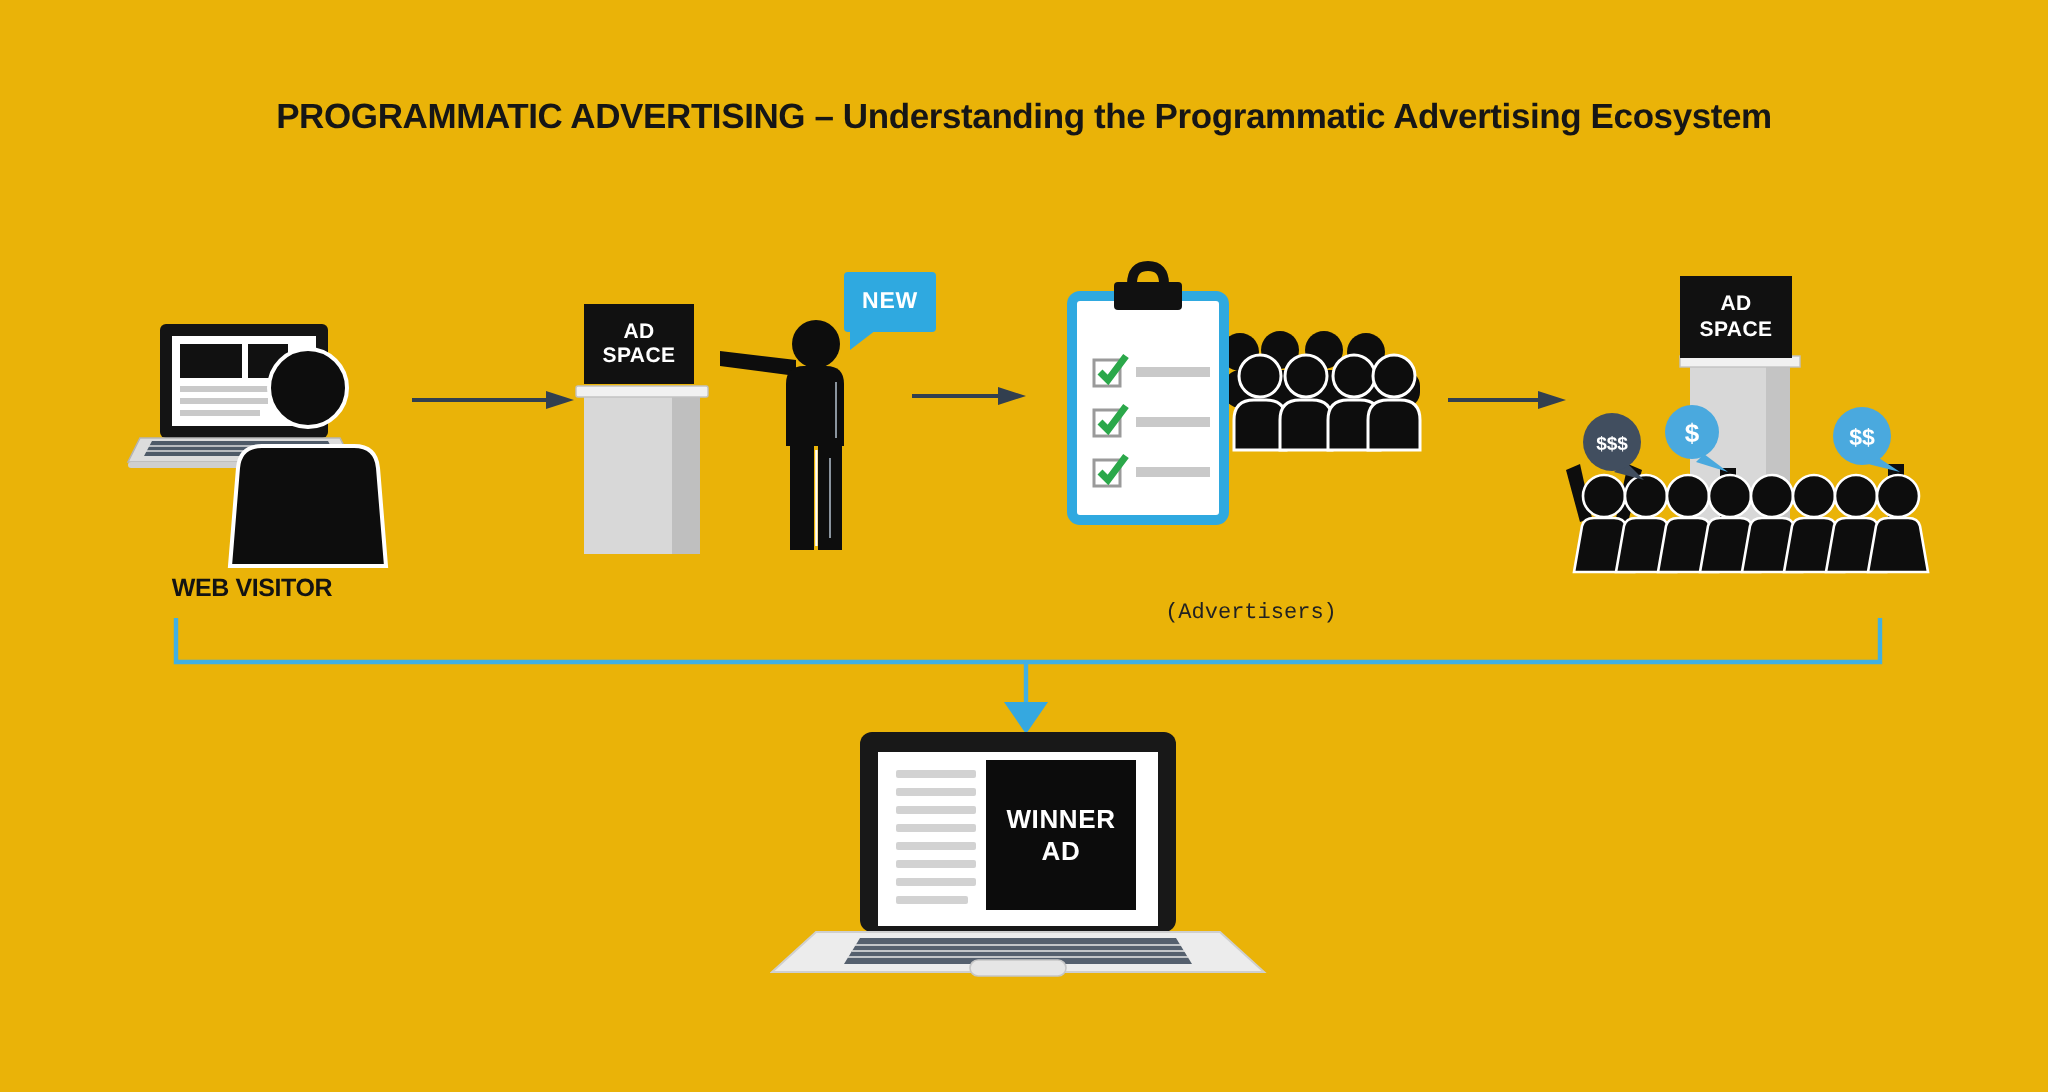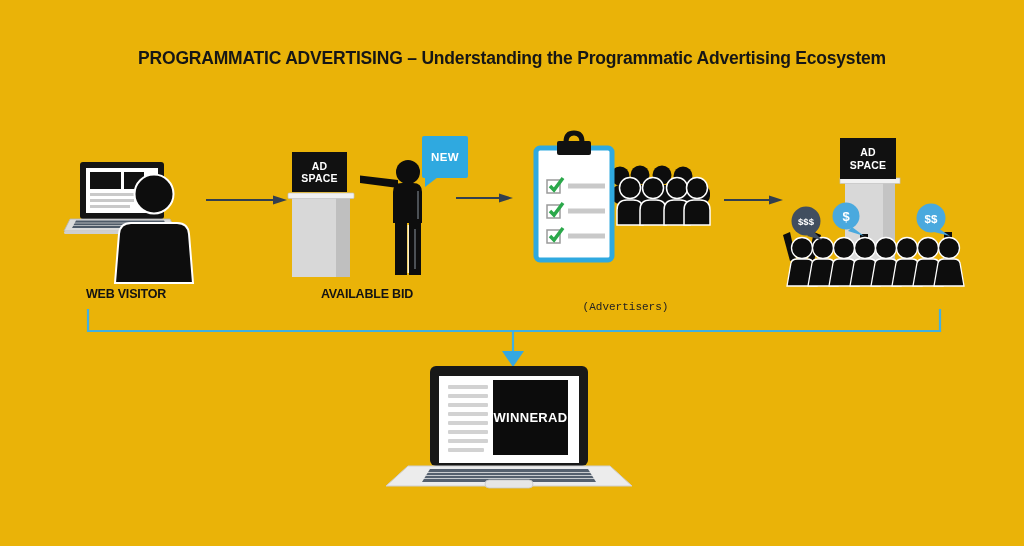--- a/index.html
+++ b/index.html
@@ -18,31 +18,31 @@
   }
   .sub-label{
     position:absolute;text-align:center;font-weight:400;font-size:11px;color:#222;font-family:Liberation Mono, monospace;
   }
   .sign{
     position:absolute;background:#111;color:#fff;display:flex;flex-direction:column;
     align-items:center;justify-content:center;font-weight:700;font-size:10.5px;
     line-height:12.5px;letter-spacing:0.2px;text-align:center;
   }
   .bubble{
-    position:absolute;left:422px;top:136px;width:46px;height:42px;background:#2fa9e0;
+    position:absolute;left:422px;top:136px;width:46px;height:30px;background:#2fa9e0;
     color:#fff;font-weight:700;font-size:11.5px;display:flex;align-items:center;
     justify-content:center;letter-spacing:0.4px;border-radius:2px;
   }
   .bubble::after{
     content:"";position:absolute;left:3px;bottom:-9px;width:0;height:0;
     border-top:10px solid #2fa9e0;border-right:13px solid transparent;
   }
   .winner-ad{
     position:absolute;left:493px;top:380px;width:75px;height:75px;background:#0c0c0c;
-    color:#fff;display:flex;flex-direction:row;align-items:center;justify-content:center;
+    color:#fff;display:flex;flex-direction:column;align-items:center;justify-content:center;
     font-weight:700;font-size:13px;line-height:16px;letter-spacing:0.3px;text-align:center;
   }
   .caption{
     position:absolute;left:600px;top:401px;width:150px;text-align:center;
     font-weight:700;font-size:13px;line-height:18px;color:#131313;
   }
   svg text{font-family:"Liberation Sans",sans-serif;font-weight:700;fill:#fff;}
 </style>
 </head>
 <body>
@@ -110,21 +110,20 @@
       <line x1="135" y1="104" x2="135" y2="144" stroke="#8a949e" stroke-width="1"></line>
     </g>
   </svg>
   <div class="sign" style="left:292px;top:152px;width:55px;height:40px">
     <span>AD</span>
     <span>SPACE</span>
   </div>
   <div class="bubble">
     <span>NEW</span>
   </div>
-  <div class="step-label" style="left:272px;top:287px;width:190px">AVAILABLE BID</div>
 
   <svg class="abs" style="left:528px;top:128px" width="195" height="135" viewBox="0 0 195 135">
     <g>
       <circle cx="92" cy="48" r="9.5" fill="#0d0d0d"></circle>
       <circle cx="112" cy="47" r="9.5" fill="#0d0d0d"></circle>
       <circle cx="134" cy="47" r="9.5" fill="#0d0d0d"></circle>
       <circle cx="155" cy="48" r="9.5" fill="#0d0d0d"></circle>
       <rect x="84" y="57" width="98" height="19" rx="8" fill="#0d0d0d"></rect>
       <circle cx="102" cy="60" r="10.5" fill="#0d0d0d" stroke="#ffffff" stroke-width="1.5"></circle>
       <circle cx="125" cy="60" r="10.5" fill="#0d0d0d" stroke="#ffffff" stroke-width="1.5"></circle>

